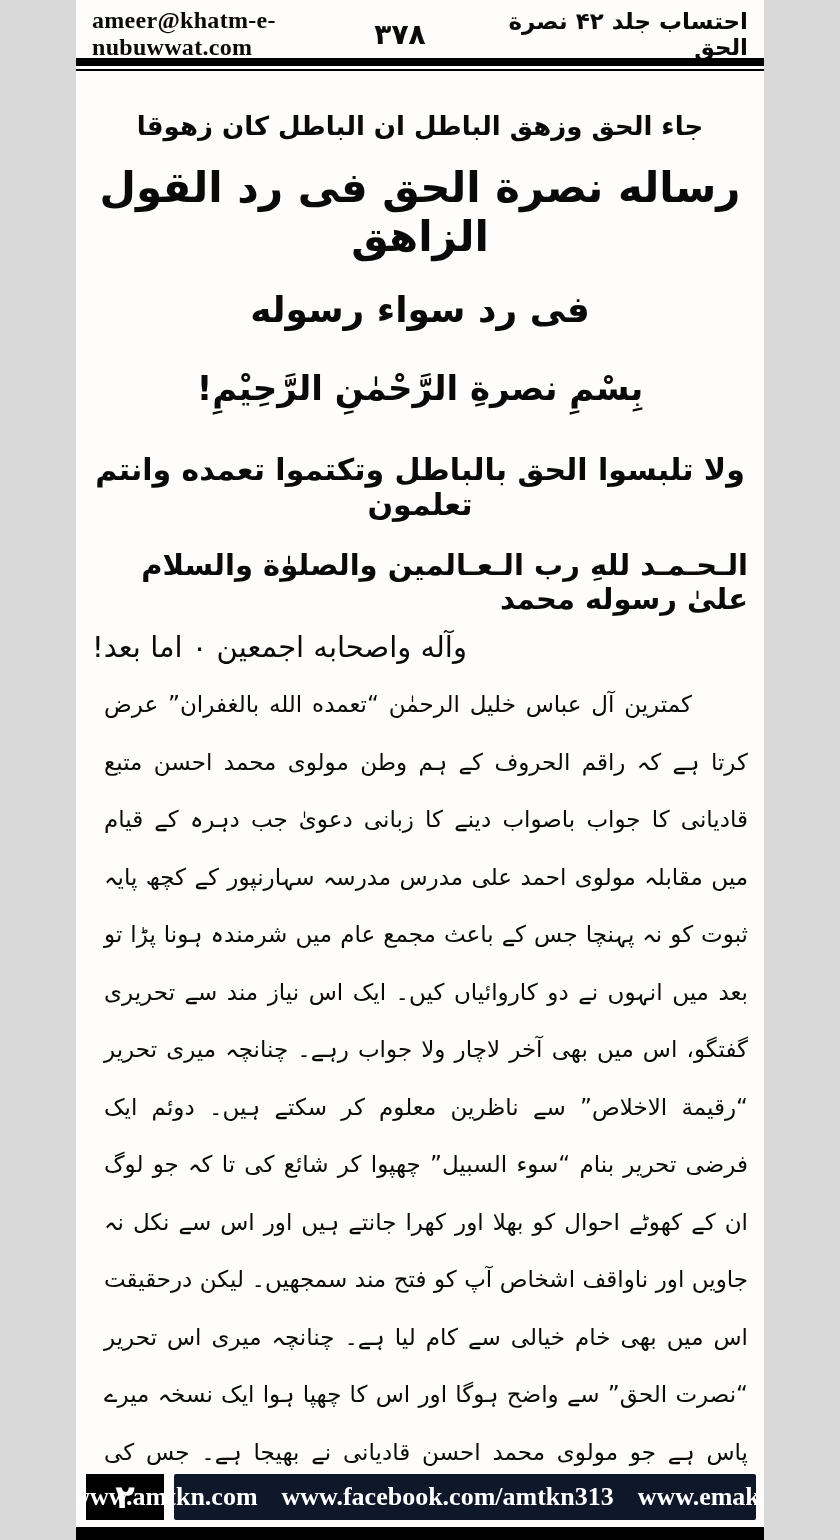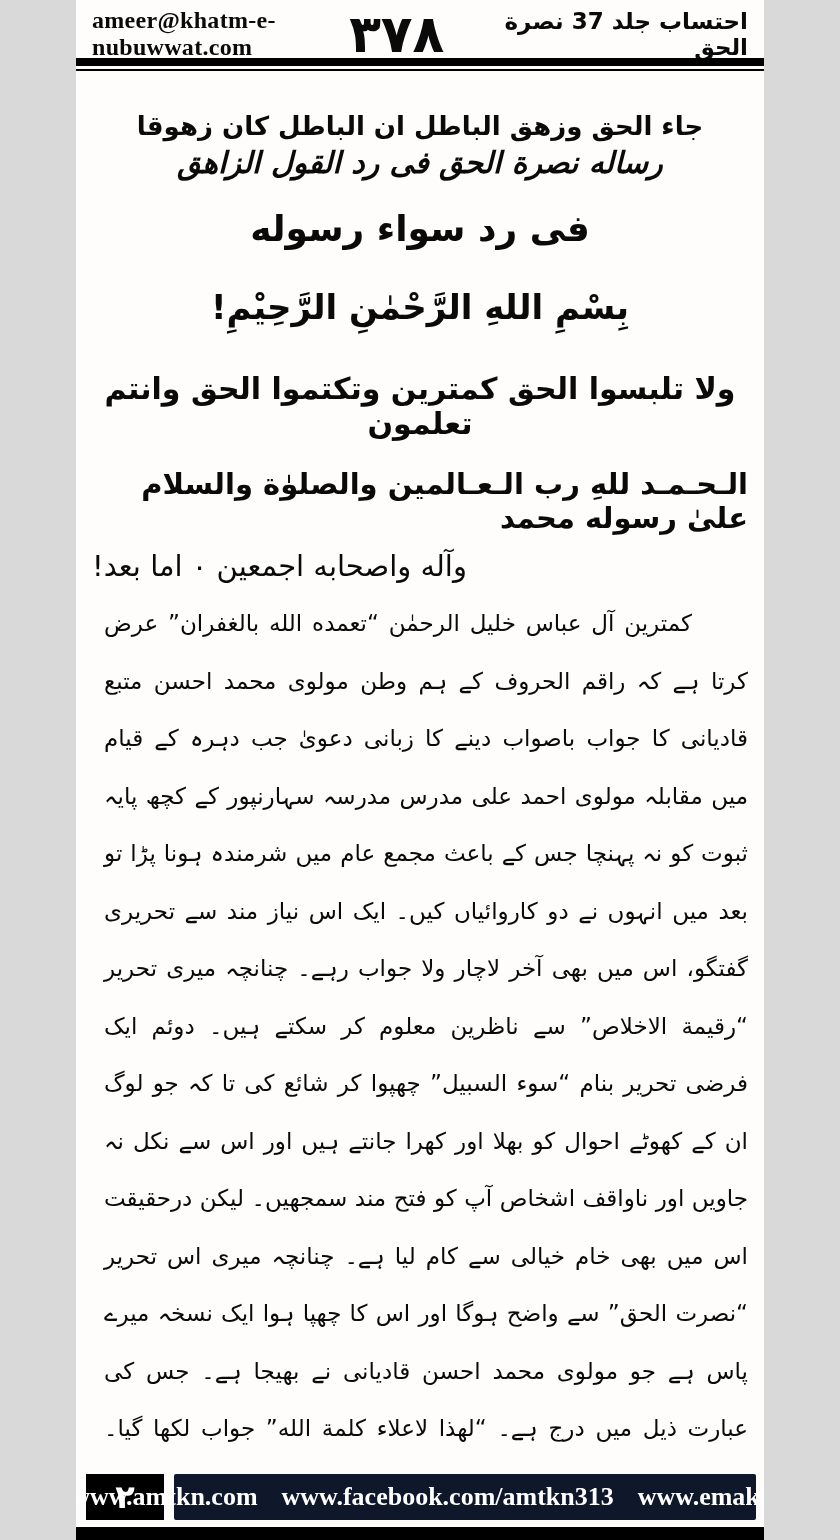--- a/index.html
+++ b/index.html
@@ -18,38 +18,38 @@
   .header {
     position: absolute; top: 0; left: 0; right: 0; height: 60px;
     display: flex; align-items: center; justify-content: space-between;
     padding: 8px 16px 0 16px;
   }
   .header-email {
     font-family: "Liberation Serif", serif;
     font-weight: 700; font-size: 24px; letter-spacing: 0.3px;
   }
   .header-page-number {
-    font-size: 52px; font-weight: 700;
+    font-size: 28px; font-weight: 700;
     transform: translateX(-40px);
   }
   .header-book-title {
     direction: rtl; font-size: 23px; font-weight: 700;
   }
   .rule { position: absolute; top: 58px; left: 0; right: 0; }
   .rule-thick { height: 8px; background: #000; }
   .rule-thin  { height: 2px; background: #000; margin-top: 3px; }
 
   
   .content {
     position: absolute; top: 76px; left: 16px; right: 16px; bottom: 70px;
     direction: rtl; overflow: hidden;
   }
   .center-line { text-align: center; font-weight: 700; }
   .verse-top   { font-size: 26px; margin-top: 35px; }
-  .title-main  { font-size: 30px; margin-top: 4px; font-style: italic; }
+  .title-main  { font-size: 42px; margin-top: 22px; }
   .title-sub   { font-size: 36px; margin-top: 28px; }
   .bismillah   { font-size: 34px; margin-top: 38px; }
   .verse-quran { font-size: 30px; margin-top: 44px; }
   .hamd-1      { font-size: 29px; margin-top: 26px; font-weight: 700; text-align: right; }
   .hamd-2      { font-size: 29px; margin-top: 14px; font-weight: 400; text-align: left; }
   .body-paragraph {
     margin-top: 12px;
     font-size: 23px;
     line-height: 2.5;
     text-align: justify;
@@ -80,39 +80,39 @@
   }
 </style>
 </head>
 <body>
 
 <div class="page">
 
   <header class="header">
     <div class="header-email">ameer@khatm-e-nubuwwat.com</div>
     <div class="header-page-number">۳۷۸</div>
-    <div class="header-book-title" dir="rtl">احتساب جلد 37 نصرة الحق</div>
+    <div class="header-book-title" dir="rtl">احتساب جلد ۴۲ نصرة الحق</div>
   </header>
 
   <div class="rule">
     <div class="rule-thick"></div>
     <div class="rule-thin"></div>
   </div>
 
   <main class="content">
 
     <div class="center-line verse-top" lang="ar">جاء الحق وزهق الباطل ان الباطل كان زهوقا</div>
 
     <div class="center-line title-main" lang="ar">رساله نصرة الحق فى رد القول الزاهق</div>
 
     <div class="center-line title-sub" lang="ar">فى رد سواء رسوله</div>
 
-    <div class="center-line bismillah" lang="ar">بِسْمِ اللهِ الرَّحْمٰنِ الرَّحِيْمِ!</div>
+    <div class="center-line bismillah" lang="ar">بِسْمِ نصرةِ الرَّحْمٰنِ الرَّحِيْمِ!</div>
 
-    <div class="center-line verse-quran" lang="ar">ولا تلبسوا الحق کمترین وتكتموا الحق وانتم تعلمون</div>
+    <div class="center-line verse-quran" lang="ar">ولا تلبسوا الحق بالباطل وتكتموا تعمده وانتم تعلمون</div>
 
     <div class="hamd-1" lang="ar">الـحـمـد للهِ رب الـعـالمين والصلوٰة والسلام علىٰ رسوله محمد</div>
 
     <div class="hamd-2" lang="ar">وآله واصحابه اجمعين ۰ اما بعد!</div>
 
     <p class="body-paragraph" lang="ur" dir="rtl">کمترین آل عباس خلیل الرحمٰن “تعمده الله بالغفران” عرض کرتا ہے کہ راقم الحروف کے ہم وطن مولوی محمد احسن متبع قادیانی کا جواب باصواب دینے کا زبانی دعویٰ جب دہرہ کے قیام میں مقابلہ مولوی احمد علی مدرس مدرسہ سہارنپور کے کچھ پایہ ثبوت کو نہ پہنچا جس کے باعث مجمع عام میں شرمندہ ہونا پڑا تو بعد میں انہوں نے دو کاروائیاں کیں۔ ایک اس نیاز مند سے تحریری گفتگو، اس میں بھی آخر لاچار ولا جواب رہے۔ چنانچہ میری تحریر “رقیمة الاخلاص” سے ناظرین معلوم کر سکتے ہیں۔ دوئم ایک فرضی تحریر بنام “سوء السبیل” چھپوا کر شائع کی تا کہ جو لوگ ان کے کھوٹے احوال کو بھلا اور کھرا جانتے ہیں اور اس سے نکل نہ جاویں اور ناواقف اشخاص آپ کو فتح مند سمجھیں۔ لیکن درحقیقت اس میں بھی خام خیالی سے کام لیا ہے۔ چنانچہ میری اس تحریر “نصرت الحق” سے واضح ہوگا اور اس کا چھپا ہوا ایک نسخہ میرے پاس ہے جو مولوی محمد احسن قادیانی نے بھیجا ہے۔ جس کی عبارت ذیل میں درج ہے۔ “لهذا لاعلاء كلمة الله” جواب لکھا گیا۔ “والله ولی التوفیق” نقل عبارت مولوی محمد احسن قادیانی جو پیشانی پر اپنے رسالہ کے انہوں نے لکھی تھی۔ “مولوی خلیل الرحمٰن یا خود اس کا جواب شائع کرو۔ مولوی احمد علی صاحب سے جواب بغرض اشاعت تا کہ ناظرین کو عذر کرنے کا موقع ملے۔”</p>
 
   </main>
 
   <div class="footer-page-box">۲</div>

